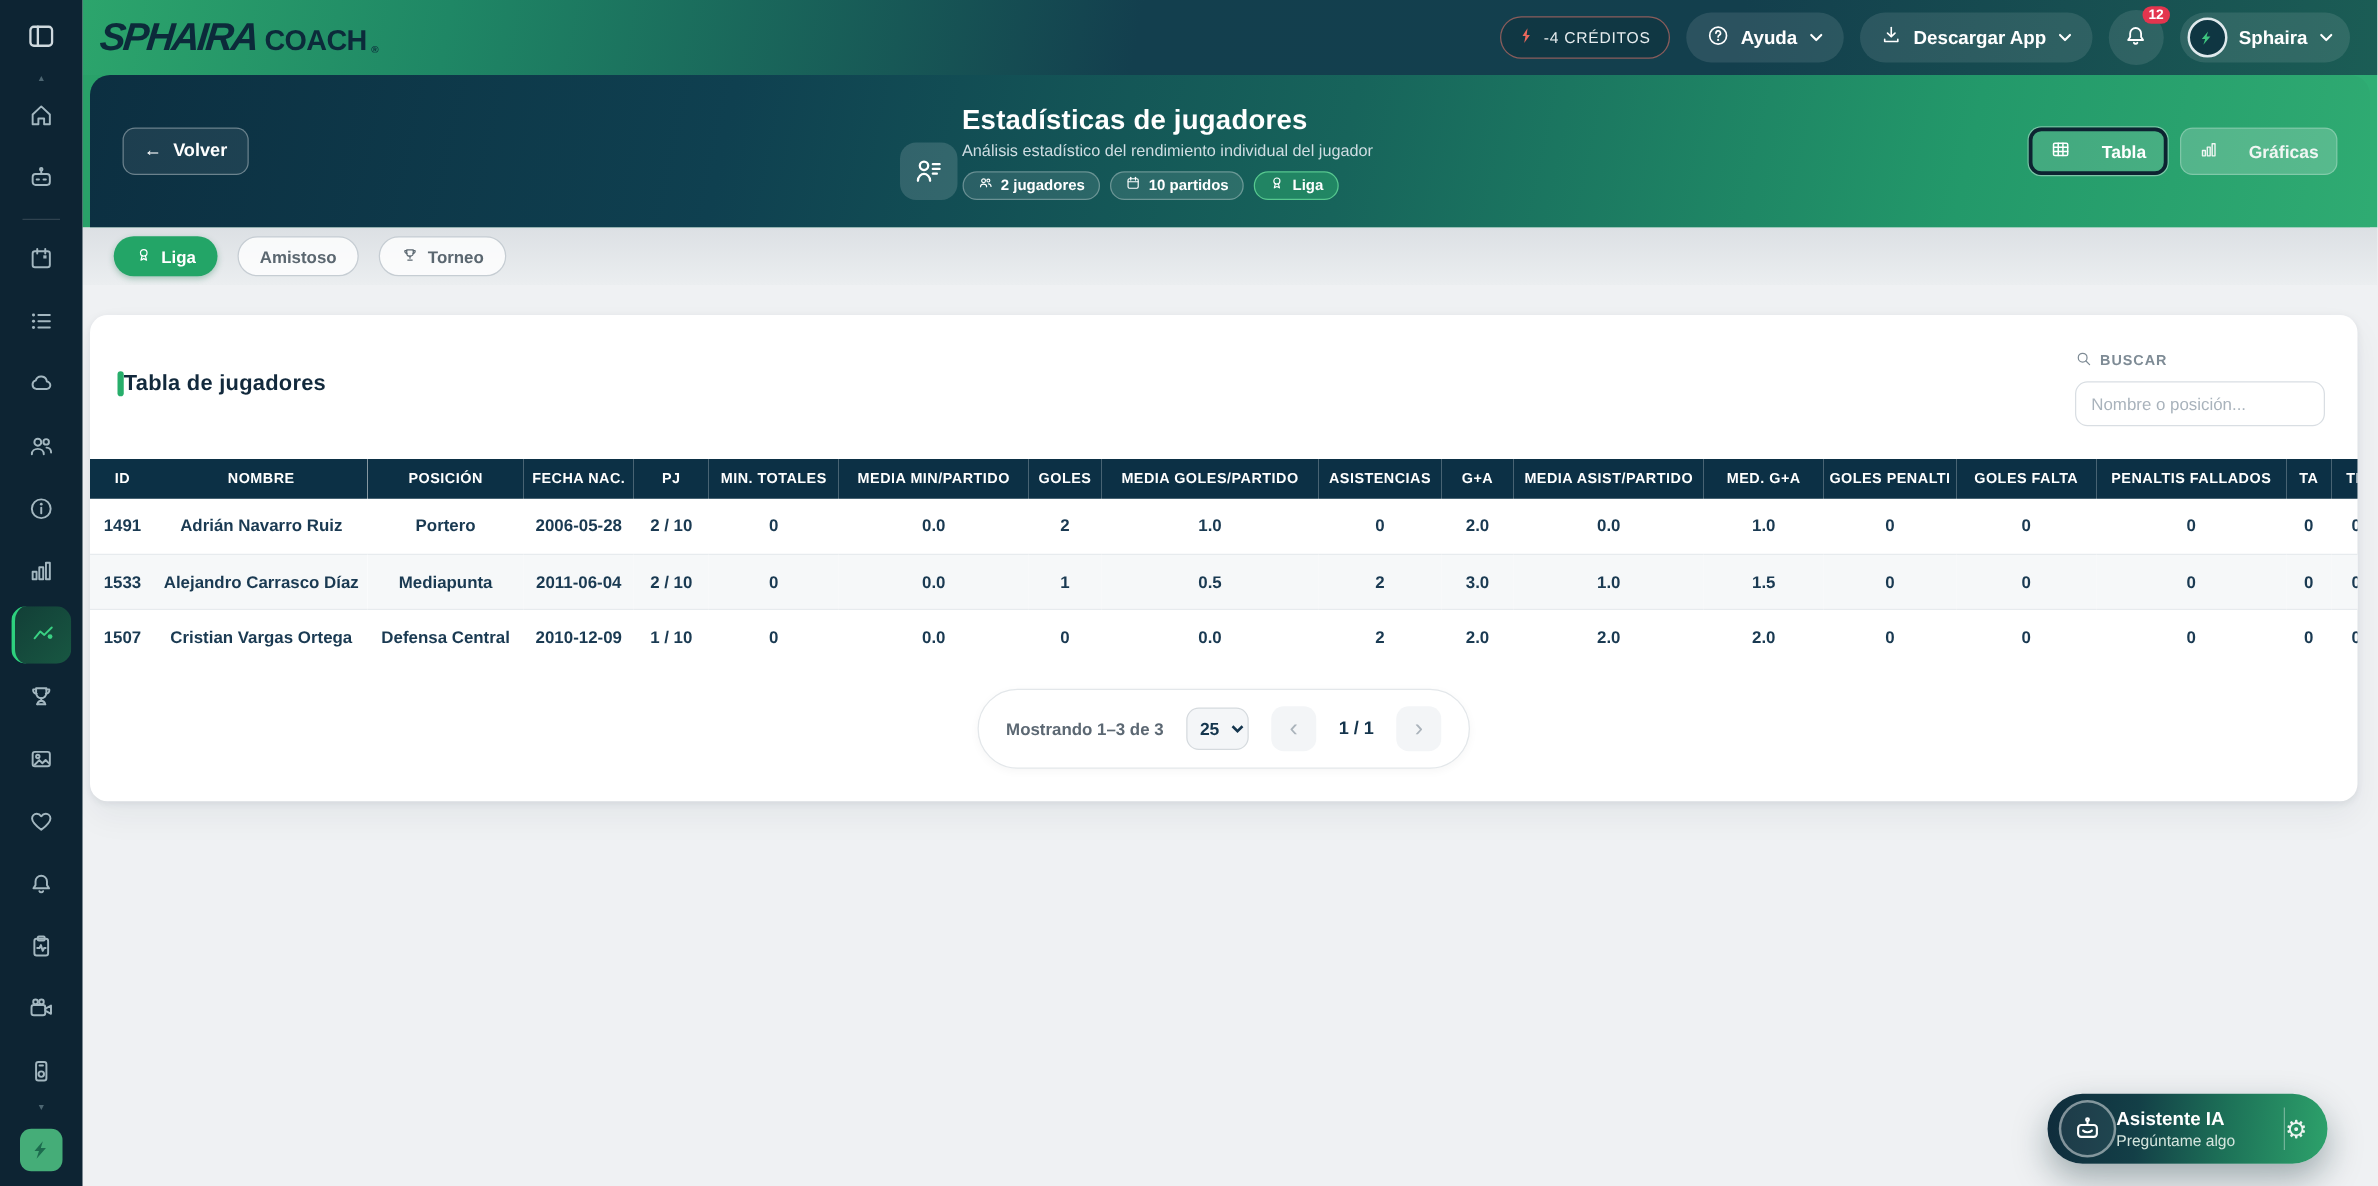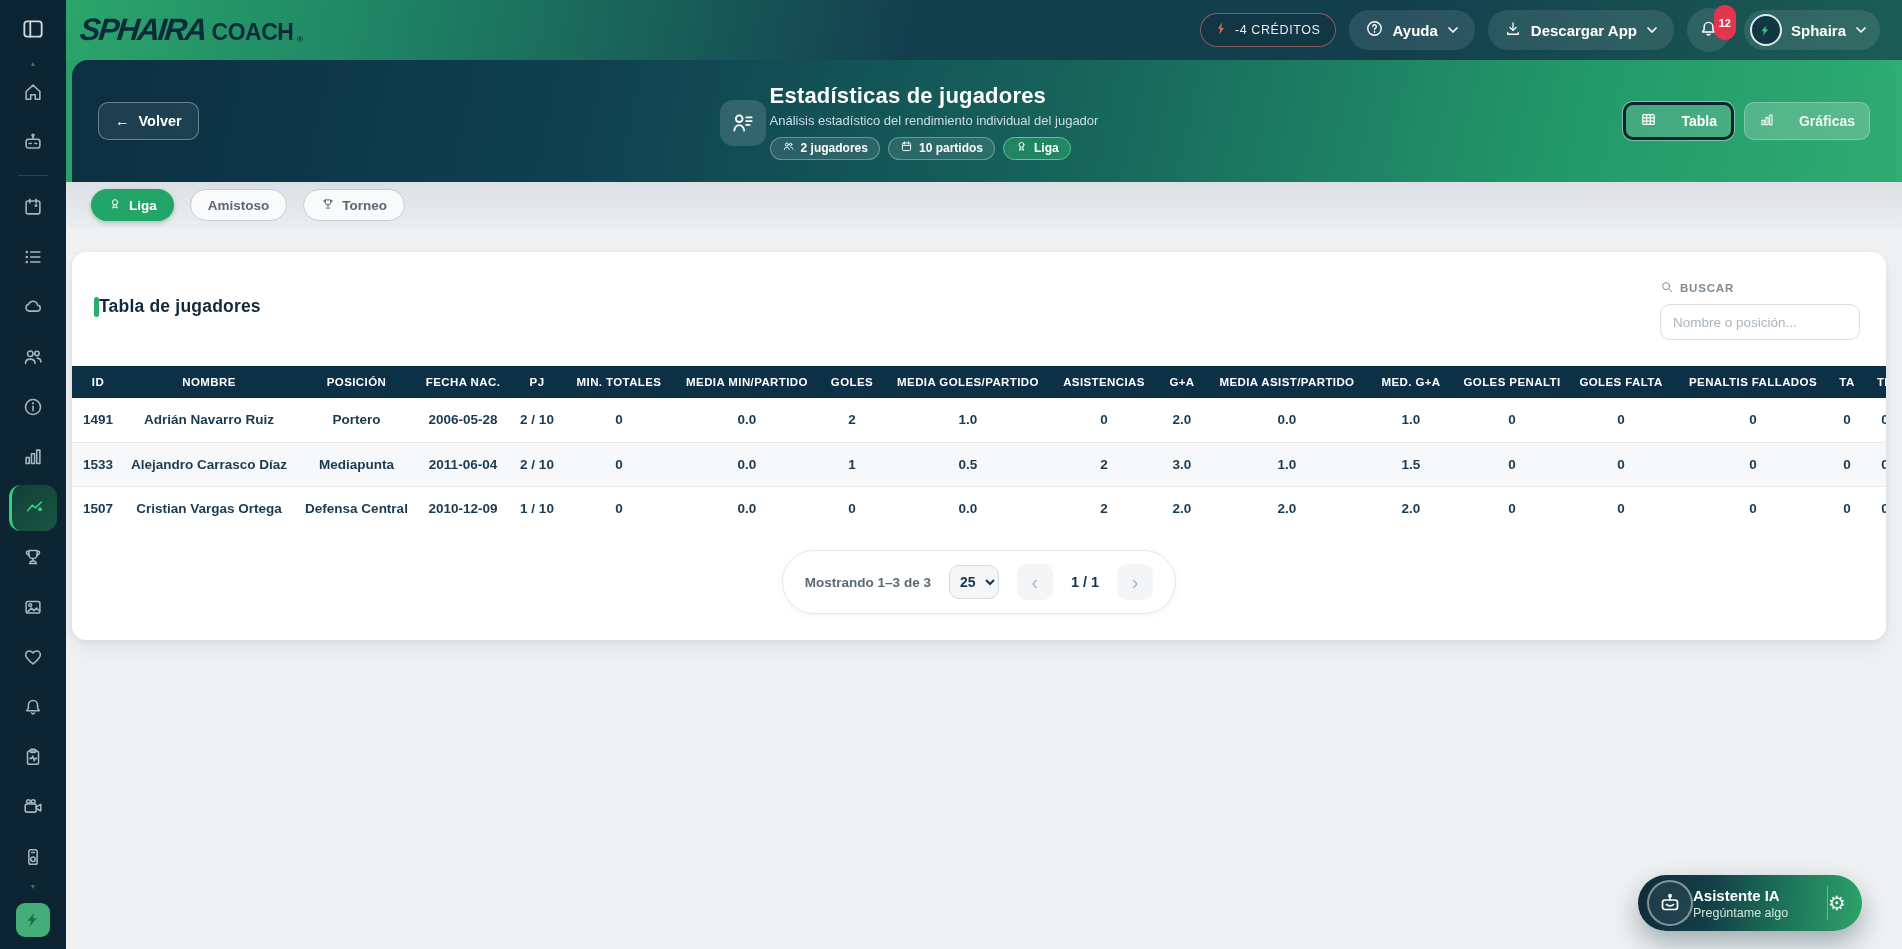--- a/index.html
+++ b/index.html
@@ -26,32 +26,32 @@
   .topbar { height:60px; min-height:60px; display:flex; align-items:center; padding:0 22px 0 14px;
     background:linear-gradient(100deg,#2ca56c 0%,#1f8765 16%,#133f4e 46%,#133f4d 72%,#1b5d55 100%); }
   .brand { display:flex; align-items:baseline; gap:6px; color:#0c2a3a; }
   .brand-main { font-style:italic; font-weight:900; font-size:31px; letter-spacing:-2px; transform:skewX(-6deg); }
   .brand-sub { font-weight:800; font-size:23px; letter-spacing:-0.5px; position:relative; }
   .brand-reg { font-size:8px; position:absolute; right:-9px; bottom:2px; }
   .topbar-right { margin-left:auto; display:flex; align-items:center; gap:13px; }
   .pill { height:40px; border-radius:20px; background:rgba(255,255,255,0.10); color:#fff; font-weight:700; font-size:15px; padding:0 16px; display:flex; align-items:center; gap:9px; border:none; cursor:pointer; }
   .credits { height:34px; border-radius:17px; border:1.5px solid rgba(238,122,110,0.55); background:rgba(0,0,0,0.12); color:#e7edef; font-size:12.5px; font-weight:400; letter-spacing:0.6px; padding:0 14px; display:flex; align-items:center; gap:7px; }
   .icon-btn { width:44px; height:44px; border-radius:22px; background:rgba(255,255,255,0.10); border:none; color:#fff; display:flex; align-items:center; justify-content:center; position:relative; cursor:pointer; }
-  .notif-badge { position:absolute; top:-3px; right:-5px; min-width:21px; height:35px; border-radius:11px; background:#e3354e; color:#fff; font-size:11px; font-weight:800; display:flex; align-items:center; justify-content:center; padding:0 5px; }
+  .notif-badge { position:absolute; top:-3px; right:-5px; min-width:21px; height:14px; border-radius:11px; background:#e3354e; color:#fff; font-size:11px; font-weight:800; display:flex; align-items:center; justify-content:center; padding:0 5px; }
   .user-pill { padding:0 13px 0 6px; }
   .avatar { width:32px; height:32px; border-radius:50%; border:2px solid #dfe9ec; background:#0f3642; display:flex; align-items:center; justify-content:center; }
   .chev { display:flex; }
 
   
   .header-band { height:122px; min-height:122px; background:linear-gradient(90deg,#29a169,#2fae74); padding:0 6px; }
   .page-header { height:100%; border-radius:16px 16px 0 0; display:flex; align-items:center; padding:0 26px;
     background:linear-gradient(102deg,#0c2f41 0%,#0f4050 28%,#17645b 55%,#23996a 82%,#2fab72 100%); }
   .ph-left { flex:1; display:flex; }
   .back-btn { height:38px; padding:0 16px; border-radius:10px; border:1.5px solid rgba(255,255,255,0.35); background:rgba(255,255,255,0.07); color:#fff; font-weight:700; font-size:14.5px; display:flex; align-items:center; gap:9px; cursor:pointer; }
-  .ph-center { display:flex; gap:4px; align-items:center; margin-right:150px; }
+  .ph-center { display:flex; gap:4px; align-items:flex-end; margin-right:150px; }
   .ph-icon { width:46px; height:46px; border-radius:13px; background:rgba(255,255,255,0.14); display:flex; align-items:center; justify-content:center; color:#fff; margin-top:4px; }
   .ph-title { font-size:22px; font-weight:800; color:#fff; letter-spacing:0.2px; margin-bottom:4px; }
   .ph-sub { font-size:13px; color:#cfdde2; margin-bottom:9px; }
   .ph-badges { display:flex; gap:8px; }
   .hbadge { height:23px; padding:0 11px; border-radius:12px; background:rgba(255,255,255,0.10); border:1px solid rgba(255,255,255,0.30); color:#fff; font-size:12px; font-weight:700; display:flex; align-items:center; gap:6px; }
   .hbadge.green { background:rgba(47,178,110,0.45); border-color:#57c88f; }
   .ph-right { flex:1; display:flex; justify-content:flex-end; gap:10px; }
   .vt-btn { height:38px; padding:0 14px; border-radius:10px; color:#fff; font-weight:700; font-size:14px; display:flex; align-items:center; gap:24px; cursor:pointer; }
   .vt-btn.active { background:rgba(255,255,255,0.14); border:3px solid #0d2331; box-shadow:0 0 0 1px rgba(255,255,255,0.4); }
   .vt-btn.inactive { background:rgba(255,255,255,0.20); border:1px solid rgba(255,255,255,0.26); color:#f0f6f3; }

